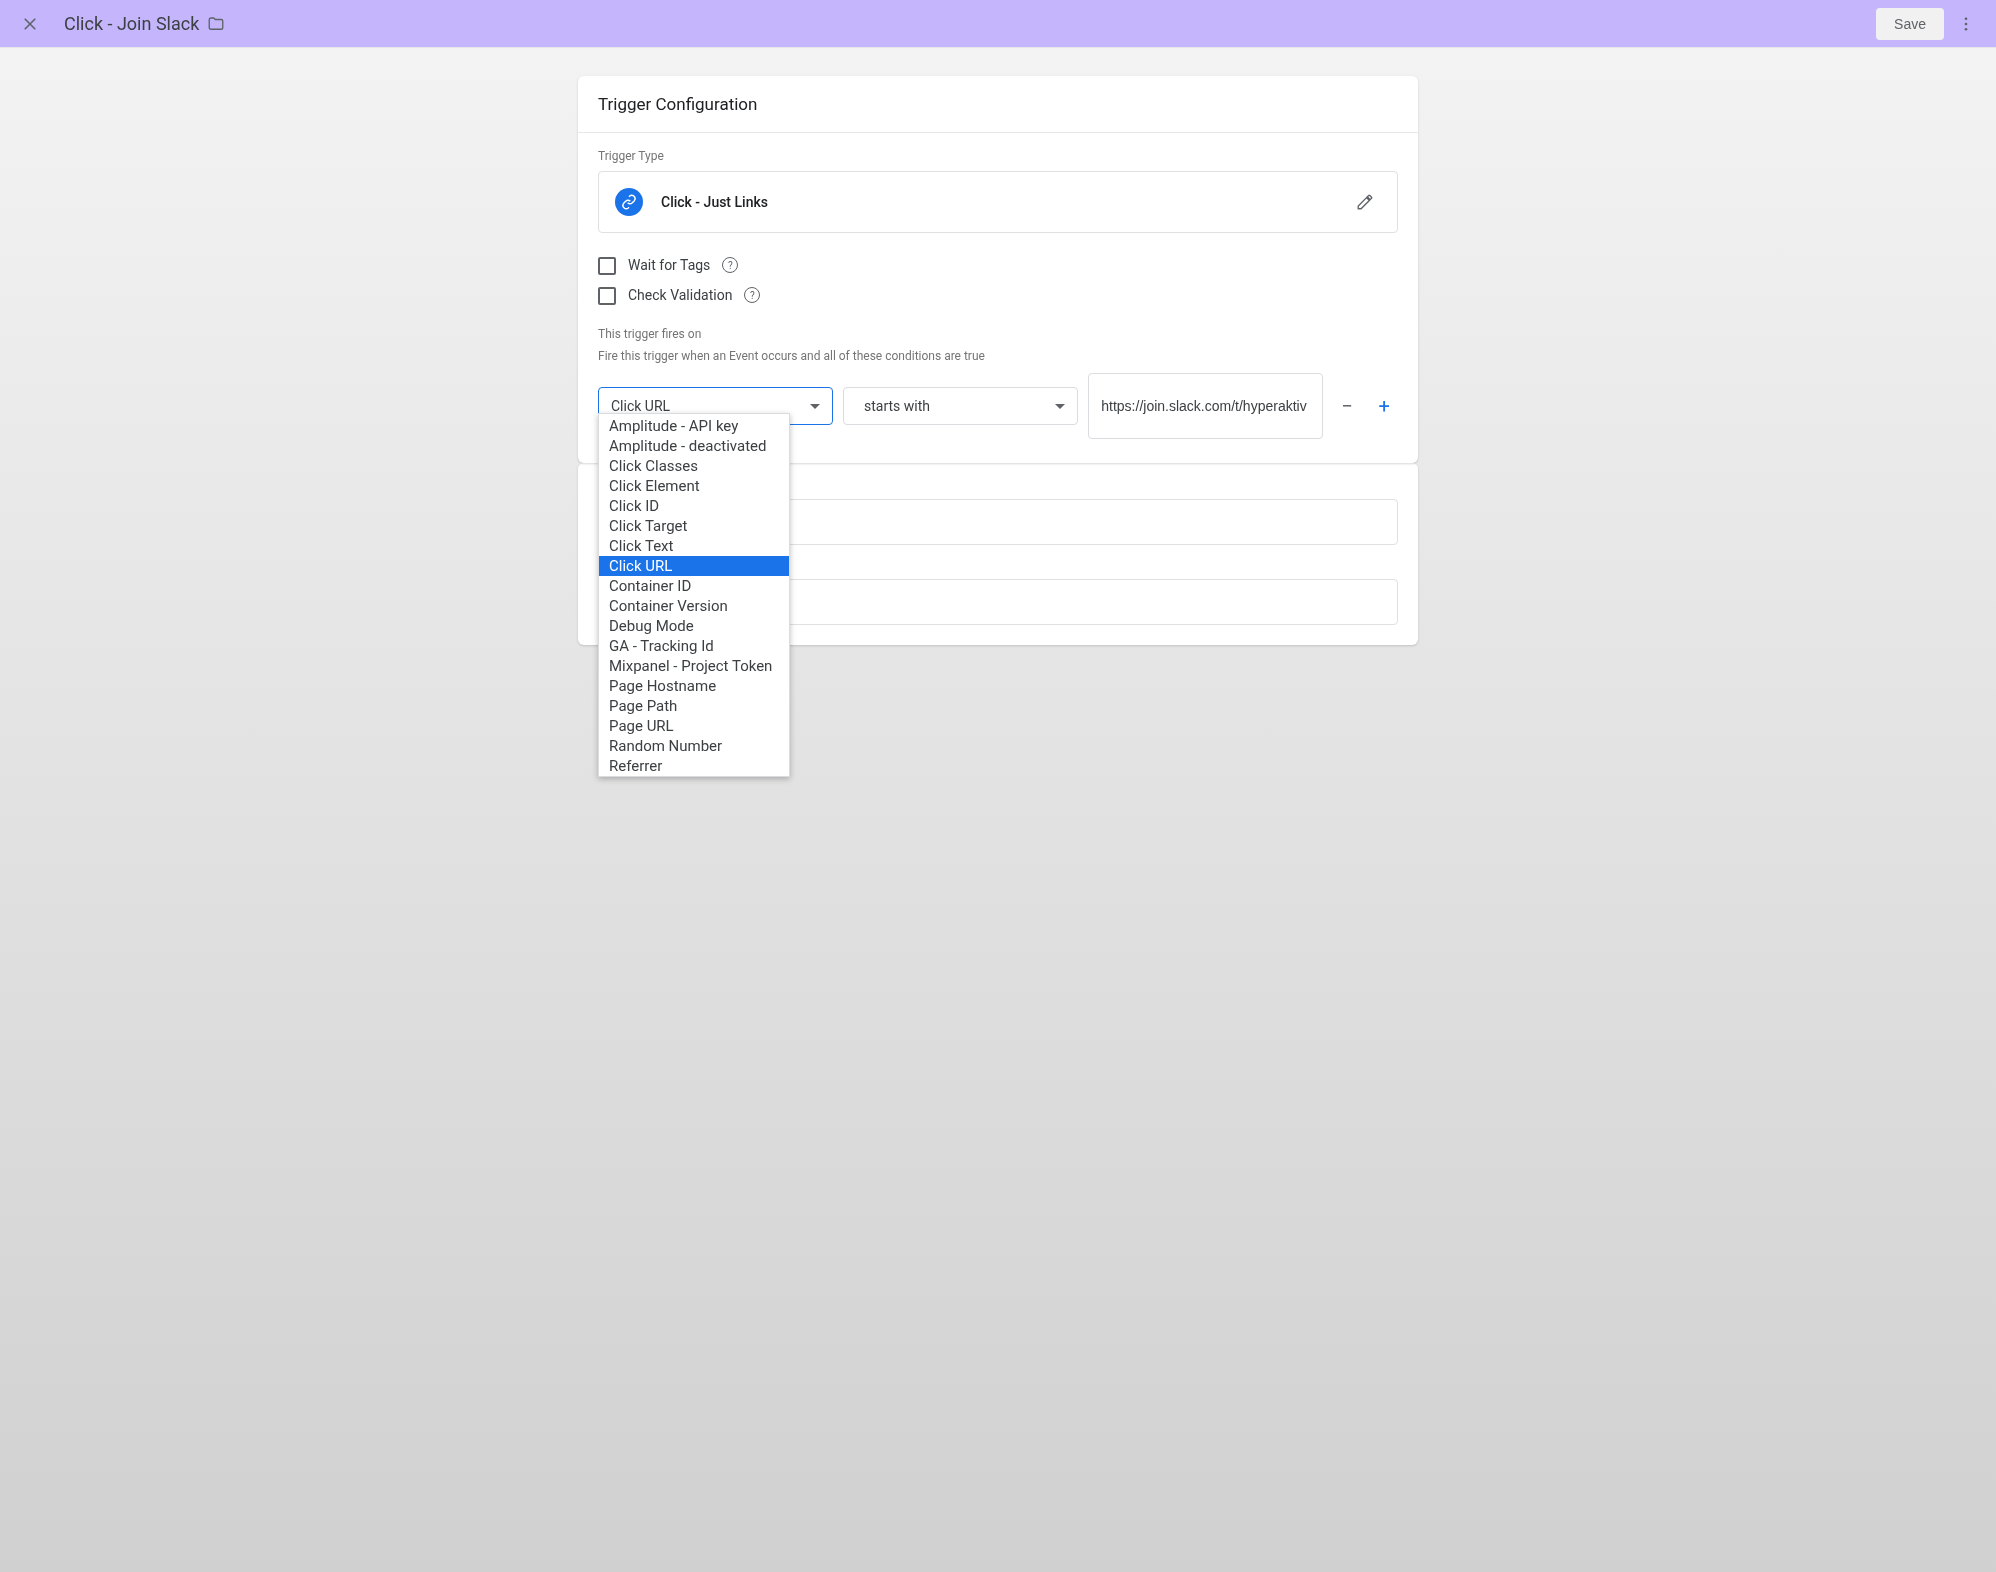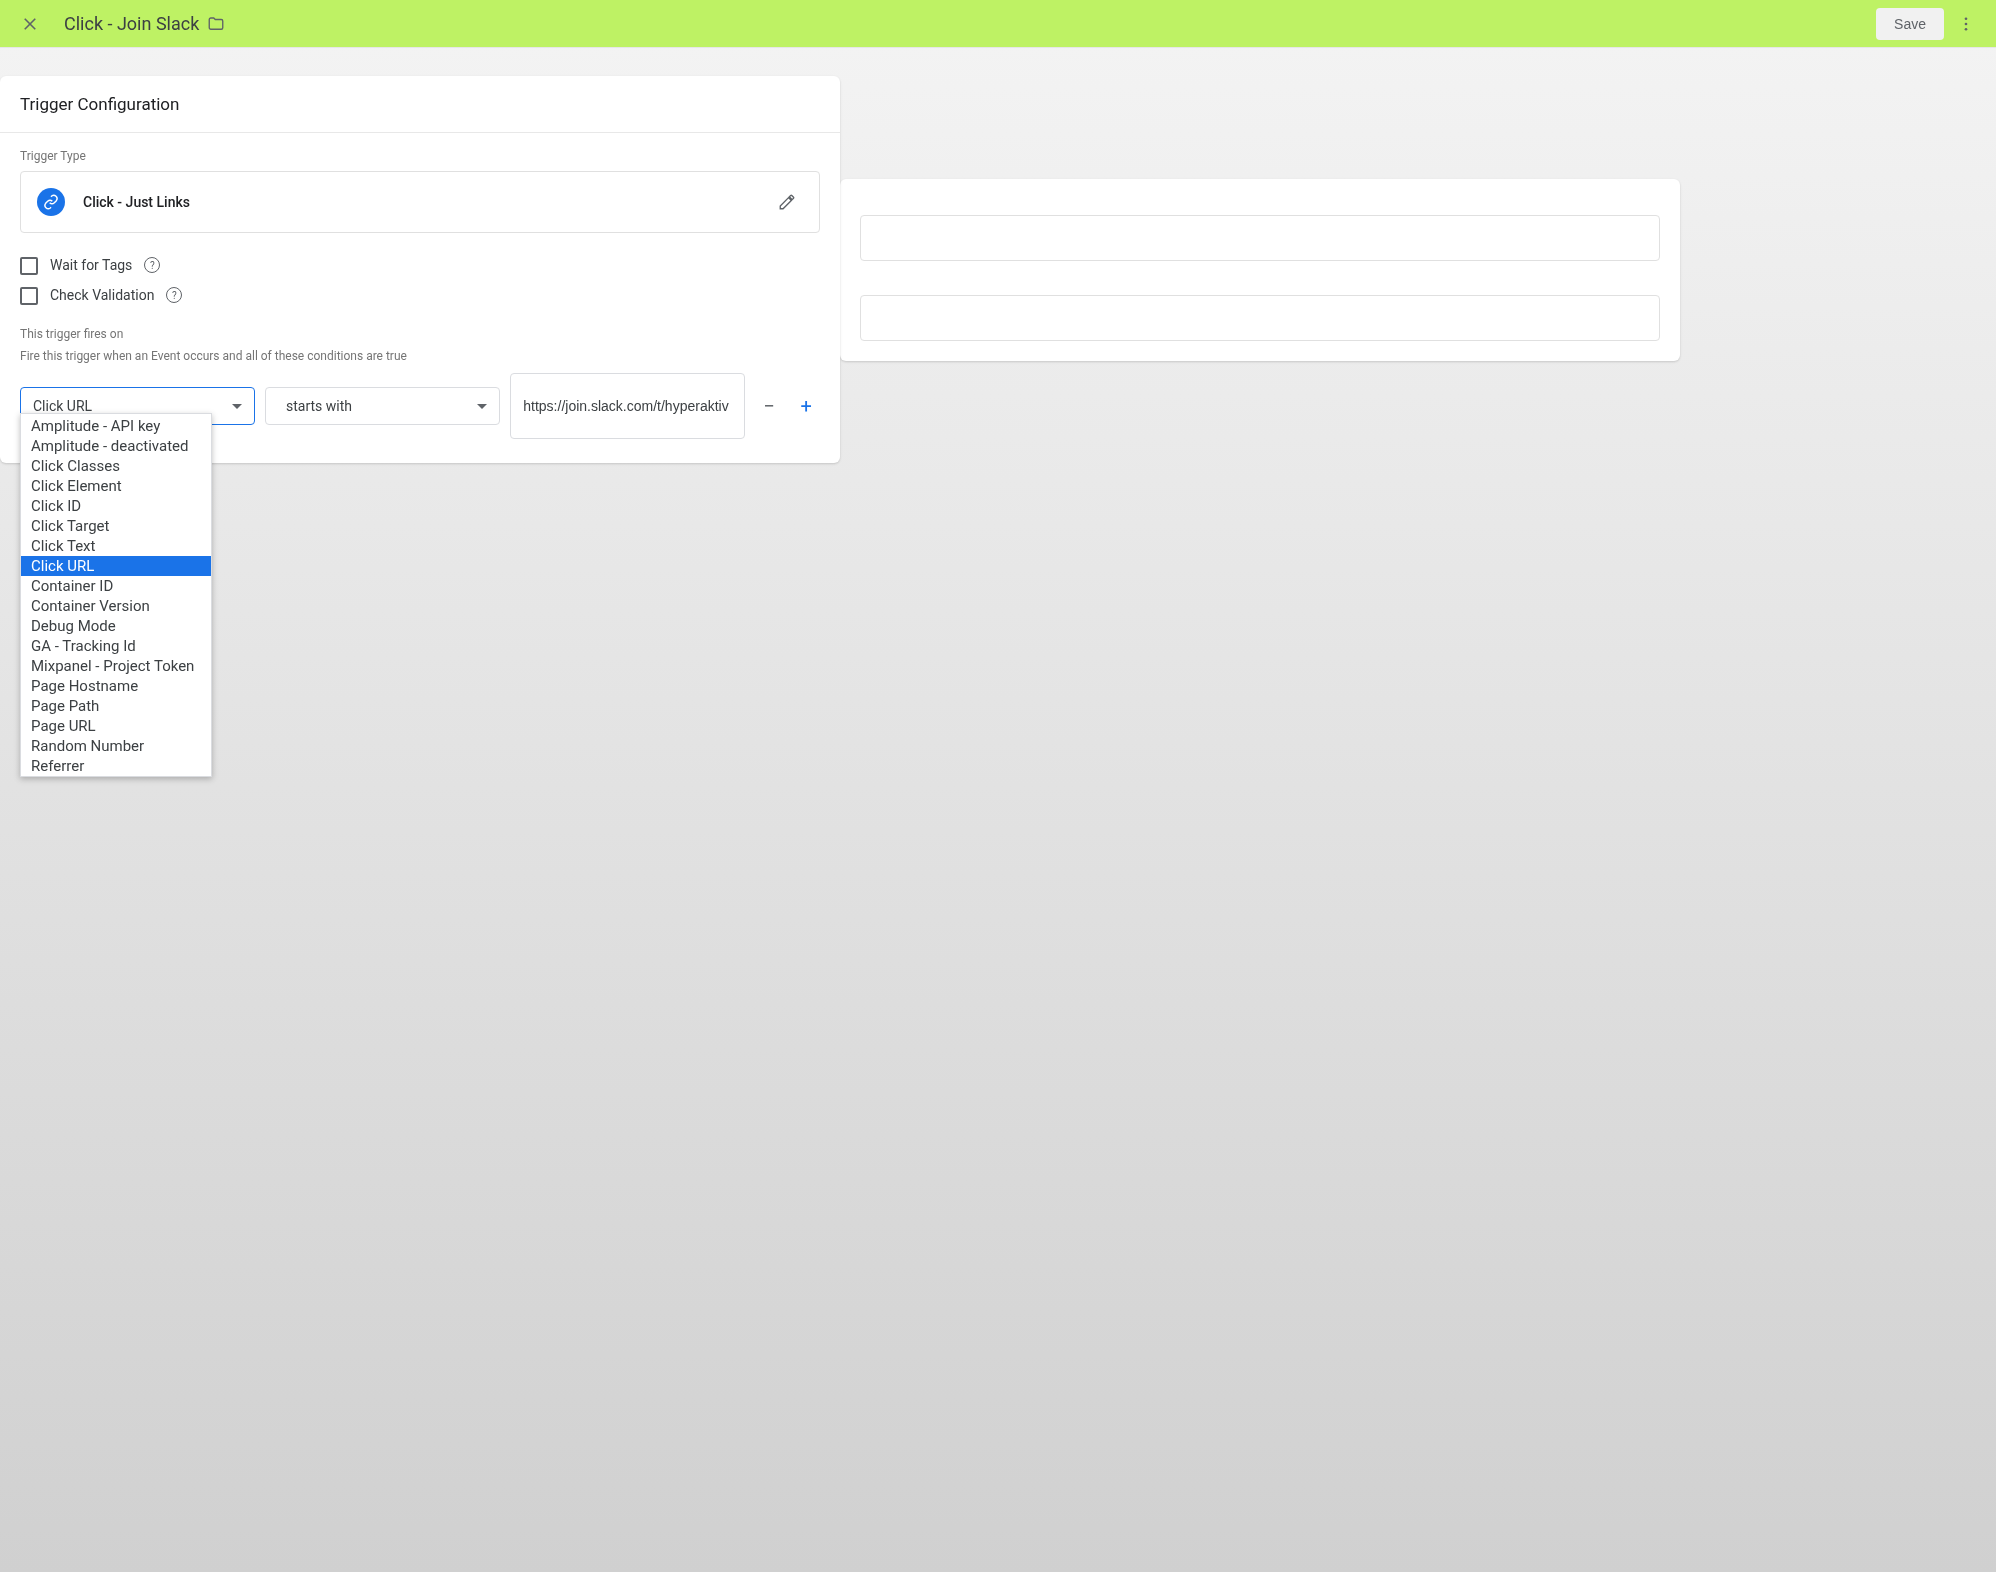--- a/index.html
+++ b/index.html
@@ -9,21 +9,21 @@
     background: linear-gradient(#f4f4f4, #d0d0d0);
     color: #3c4043;
     font-size: 14px;
     min-height: 100vh;
   }
   .header {
     display: flex;
     align-items: center;
     height: 48px;
     padding: 0 12px;
-    background: #bef264;
+    background: #c4b5fd;
     border-bottom: 1px solid #e6e6e6;
   }
   .header .close-btn {
     width: 36px; height: 36px;
     display: flex; align-items: center; justify-content: center;
     cursor: pointer; color: #5f6368;
     margin-right: 16px;
   }
   .header .title {
     font-size: 18px;
@@ -52,21 +52,21 @@
     cursor: pointer;
   }
   .more-btn {
     width: 36px; height: 36px;
     display: flex; align-items: center; justify-content: center;
     cursor: pointer; color: #5f6368;
   }
 
   .page {
     display: flex;
-    flex-direction: row;
+    flex-direction: column;
     align-items: center;
     padding: 28px 0 40px;
   }
 
   .card {
     width: 840px;
     background: #fff;
     border-radius: 6px;
     box-shadow: 0 1px 3px rgba(0,0,0,0.1), 0 1px 2px rgba(0,0,0,0.06);
     position: relative;

